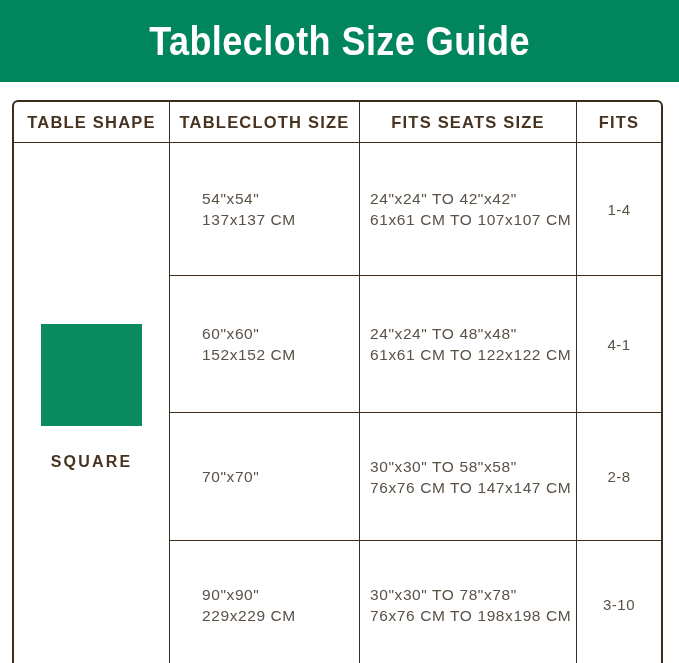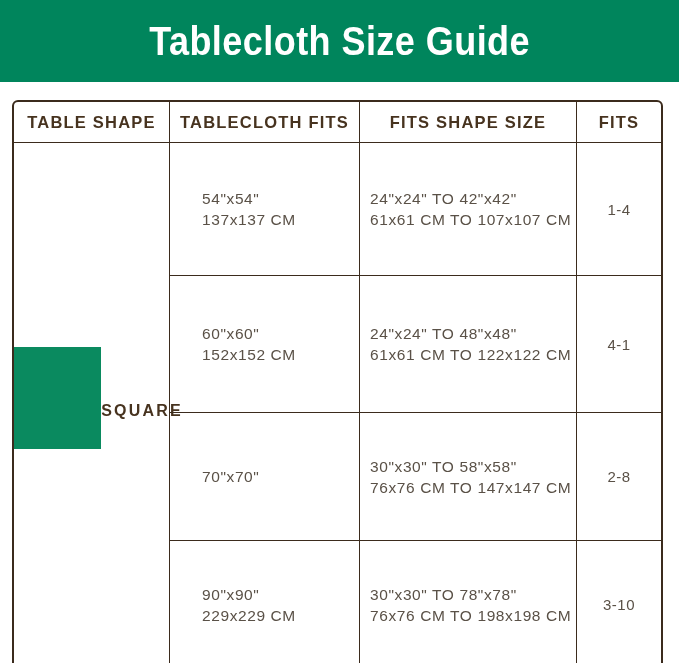--- a/index.html
+++ b/index.html
@@ -54,21 +54,21 @@
   .fits-cell{padding-left:10px;}
   .seats-cell{
     display:flex;align-items:center;justify-content:center;
     font-size:15px;letter-spacing:0.5px;
     color:var(--body-text,#5A5147);
   }
   .shape-cell{
     grid-row:2 / 6;grid-column:1;
     display:flex;flex-direction:column;align-items:center;justify-content:center;
   }
-  .shape-group{display:flex;align-items:center;margin-top:-16px;}
+  .shape-group{display:flex;flex-direction:column;align-items:center;margin-top:-16px;}
   .square-swatch{
     width:101px;height:102px;
     background:var(--square-green,#0A8A5F);
   }
   .shape-label{
     margin-top:27px;
     font-size:16px;font-weight:600;letter-spacing:2.2px;
     color:var(--header-text,#47331F);
   }
 </style>
@@ -77,22 +77,22 @@
 
 <div class="page">
 
   <div class="banner">
     <div class="banner-title">Tablecloth Size Guide</div>
   </div>
 
   <div class="table-wrap">
 
     <div class="cell th br bb">TABLE SHAPE</div>
-    <div class="cell th br bb">TABLECLOTH FITS</div>
-    <div class="cell th br bb">FITS SHAPE SIZE</div>
+    <div class="cell th br bb">TABLECLOTH SIZE</div>
+    <div class="cell th br bb">FITS SEATS SIZE</div>
     <div class="cell th bb">FITS</div>
 
     <div class="cell shape-cell br">
       <div class="shape-group">
         <div class="square-swatch"></div>
         <div class="shape-label">SQUARE</div>
       </div>
     </div>
 
     <div class="cell size-cell br bb">

